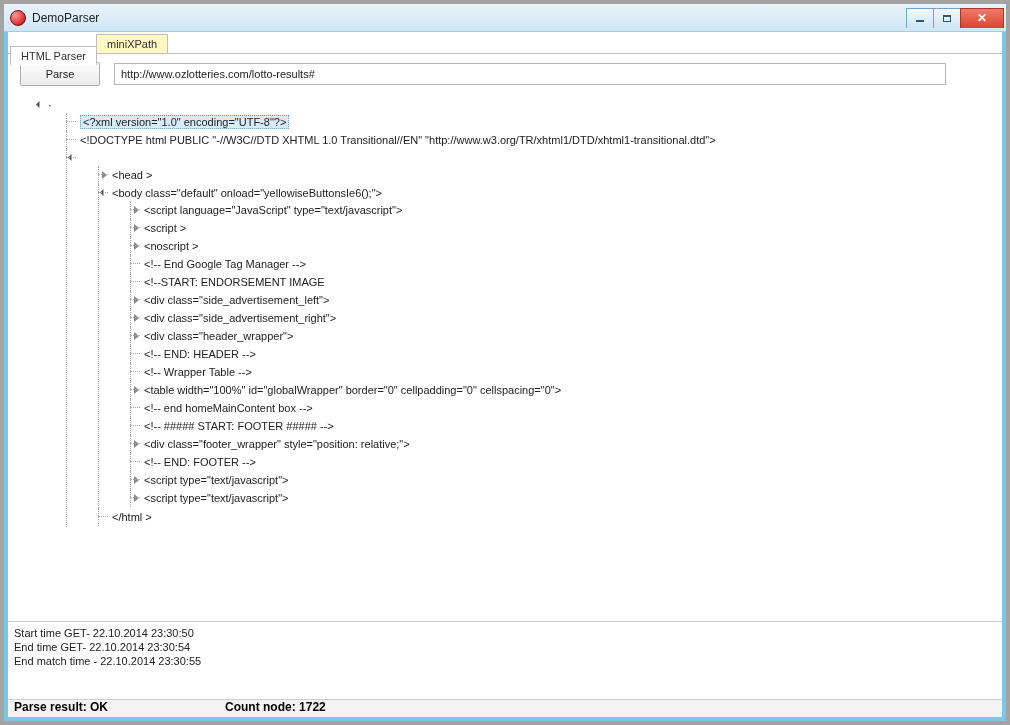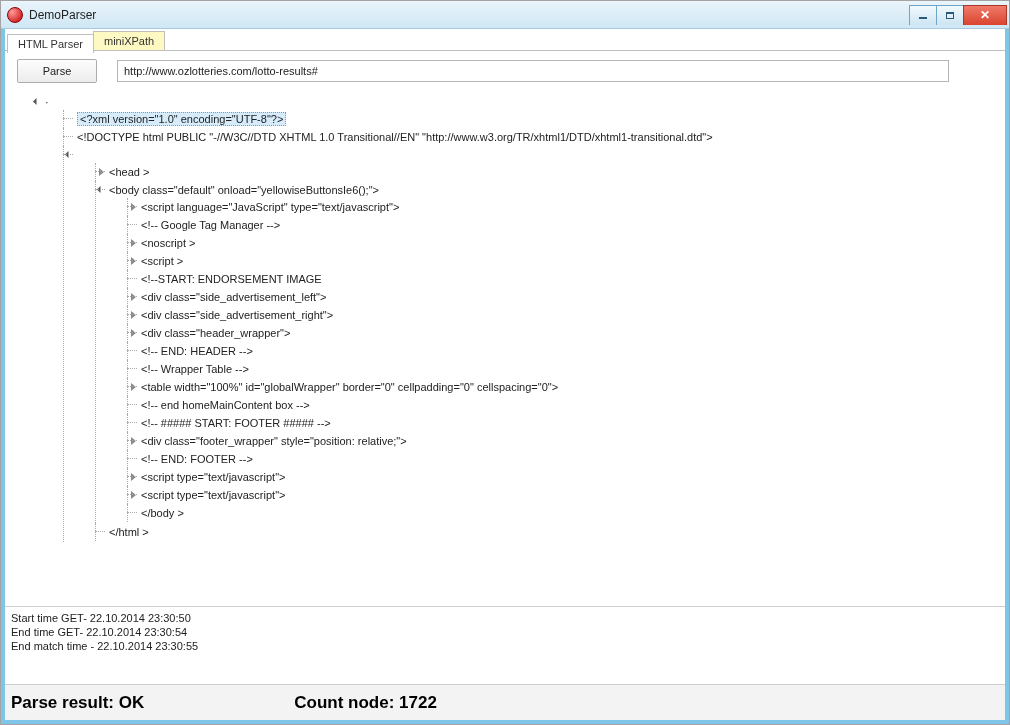--- a/index.html
+++ b/index.html
@@ -1,63 +1,63 @@
 <!DOCTYPE html>
 <html><head>
 <meta charset="utf-8">
 <style>
 * { box-sizing: border-box; margin: 0; padding: 0; }
 body { font-family: Tahoma, "Segoe UI", Arial, sans-serif; font-size: 11px; background: #fff; overflow: hidden; }
 
 
-.window { width: 1010px; height: 725px; border: 1px solid #a3a3a3; background: #fff; display: flex; flex-direction: column; }
+.window { width: 1010px; height: 725px; border: 4px solid #a3a3a3; background: #fff; display: flex; flex-direction: column; }
 .titlebar { height: 28px; background: linear-gradient(to bottom, #eaf4fb 0%, #cfe7f5 100%); border-bottom: 1px solid #a8cbe0; display: flex; align-items: center; padding: 0 0 0 6px; }
 .titlebar .appicon { width: 16px; height: 16px; border-radius: 50%; background: radial-gradient(circle at 30% 30%, #ff9a9a, #c40000); border: 1px solid #8a0000; margin-right: 6px; flex: 0 0 auto; }
 .titlebar .title { flex: 1 1 auto; font-size: 12px; color: #222; }
 .winbtns { display: flex; height: 20px; margin-right: 2px; }
 .winbtn { width: 28px; height: 20px; border: 1px solid #6fa6c7; border-bottom: none; background: linear-gradient(to bottom, #f2f9fd, #cde5f3); display: flex; align-items: center; justify-content: center; margin-left: -1px; }
 .winbtn.close { width: 44px; background: linear-gradient(to bottom, #f07a6a, #d9442e); border-color: #a83728; }
 .winbtn span { font-family: Arial, sans-serif; font-size: 11px; color: #2a5a7a; font-weight: bold; line-height: 1; }
 .winbtn .glyph-min { width: 8px; height: 2px; background: #2a5a7a; margin-top: 6px; }
 .winbtn .glyph-max { width: 8px; height: 7px; border: 1px solid #2a5a7a; border-top-width: 2px; }
 .winbtn .glyph-close { color: #fff; font-size: 12px; font-weight: bold; }
 
 
 .client { flex: 1 1 auto; border: 4px solid #7fc5e8; border-top: none; display: flex; flex-direction: column; background: #fff; min-height: 0; }
 
 
 .tabs { height: 22px; display: flex; align-items: flex-end; padding: 2px 0 0 2px; border-bottom: 1px solid #bfbfbf; background: #fff; }
 .tab { padding: 3px 10px 3px 10px; border: 1px solid #bfbfbf; border-bottom: none; background: #fef9c3; margin-right: -1px; font-size: 11px; color: #333; position: relative; }
-.tab.active { background: #fff; top: 3px; }
+.tab.active { background: #fff; top: 12px; }
 
 
-.toolbar { display: flex; align-items: center; padding: 8px 8px 6px 12px; gap: 20px; justify-content: flex-end; }
+.toolbar { display: flex; align-items: center; padding: 8px 8px 6px 12px; gap: 14px; justify-content: flex-end; }
 .btn { min-width: 80px; height: 24px; border: 1px solid #adadad; background: linear-gradient(to bottom, #fdfdfd, #ececec); border-radius: 2px; font-size: 11px; color: #222; display: flex; align-items: center; justify-content: center; }
 .urlbox { flex: 1 1 auto; height: 22px; border: 1px solid #b5b5b5; background: #fff; padding: 0 6px; font-size: 11px; color: #222; display: flex; align-items: center; margin-right: 48px; }
 
 
 .tree-wrap { flex: 1 1 auto; overflow: auto; padding: 4px 8px 4px 8px; }
 .tree ul { list-style: none; padding-left: 18px; position: relative; }
 .tree li { position: relative; padding: 1px 0 1px 14px; line-height: 16px; white-space: nowrap; }
 .tree li::before { content: ""; position: absolute; top: 0; bottom: 0; left: 0; border-left: 1px dotted #a8a8a8; }
 .tree li::after { content: ""; position: absolute; top: 8px; left: 0; width: 10px; border-top: 1px dotted #a8a8a8; }
 .tree > ul > li::before, .tree > ul > li::after { border: none; }
 .expander { display: inline-block; width: 10px; height: 10px; margin-right: 2px; margin-left: -12px; vertical-align: middle; position: relative; }
 .expander.tri-open::before { content: ""; position: absolute; left: 1px; top: 1px; border-left: 5px solid #555; border-top: 5px solid transparent; transform: rotate(45deg); }
 .expander.tri-closed::before { content: ""; position: absolute; left: 2px; top: 0; width: 0; height: 0; border-top: 4px solid transparent; border-bottom: 4px solid transparent; border-left: 5px solid #888; }
 .node-text { color: #222; }
 .node-text.sel { background: #d6ecfb; border: 1px dotted #5aa5db; padding: 0 2px; }
 
 
 .logbox { height: 78px; border-top: 1px solid #cfcfcf; background: #fff; overflow-y: scroll; padding: 4px 6px; font-size: 11px; color: #222; line-height: 14px; margin-top: 40px; }
 
 
-.statusbar { height: 36px; border-top: 1px solid #cfcfcf; background: #f3f3f3; display: flex; align-items: center; font-size: 17px; font-weight: bold; padding: 0 6px; }
+.statusbar { height: 18px; border-top: 1px solid #cfcfcf; background: #f3f3f3; display: flex; align-items: flex-start; font-size: 12px; font-weight: bold; padding: 0 6px; }
 .statusbar .cell { margin-right: 40px; }
-.statusbar .cell.second { margin-left: 110px; }
+.statusbar .cell.second { margin-left: 77px; }
 
 </style>
 </head>
 <body>
 
 <div class="window">
   <div class="titlebar">
     <div class="appicon"></div>
     <div class="title">DemoParser</div>
     <div class="winbtns">
@@ -91,37 +91,36 @@
           <li><span class="expander tri-open"></span><span class="node-text">·</span>
             <ul>
               <li><span class="node-text sel">&lt;?xml version="1.0" encoding="UTF-8"?&gt;</span></li>
               <li><span class="node-text">&lt;!DOCTYPE html PUBLIC "-//W3C//DTD XHTML 1.0 Transitional//EN" "http://www.w3.org/TR/xhtml1/DTD/xhtml1-transitional.dtd"&gt;</span></li>
               <li><span class="expander tri-open"></span>
                 <ul>
                   <li><span class="expander tri-closed"></span><span class="node-text">&lt;head &gt;</span></li>
                   <li><span class="expander tri-open"></span><span class="node-text">&lt;body class="default"  onload="yellowiseButtonsIe6();"&gt;</span>
                     <ul>
                       <li><span class="expander tri-closed"></span><span class="node-text">&lt;script language="JavaScript" type="text/javascript"&gt;</span></li>
-                      <li><span class="node-text">&lt;!-- Google Tag Manager --&gt;</span></li>
+                      <li><span class="expander tri-closed"></span><span class="node-text">&lt;script &gt;</span></li>
                       <li><span class="expander tri-closed"></span><span class="node-text">&lt;noscript &gt;</span></li>
-                      <li><span class="expander tri-closed"></span><span class="node-text">&lt;script &gt;</span></li>
+                      <li><span class="node-text">&lt;!-- End Google Tag Manager --&gt;</span></li>
                       <li><span class="node-text">&lt;!--START: ENDORSEMENT IMAGE</span></li>
                       <li><span class="expander tri-closed"></span><span class="node-text">&lt;div class="side_advertisement_left"&gt;</span></li>
                       <li><span class="expander tri-closed"></span><span class="node-text">&lt;div class="side_advertisement_right"&gt;</span></li>
                       <li><span class="expander tri-closed"></span><span class="node-text">&lt;div class="header_wrapper"&gt;</span></li>
                       <li><span class="node-text">&lt;!-- END: HEADER --&gt;</span></li>
                       <li><span class="node-text">&lt;!-- Wrapper Table --&gt;</span></li>
                       <li><span class="expander tri-closed"></span><span class="node-text">&lt;table width="100%" id="globalWrapper" border="0" cellpadding="0" cellspacing="0"&gt;</span></li>
                       <li><span class="node-text">&lt;!-- end homeMainContent box --&gt;</span></li>
                       <li><span class="node-text">&lt;!--  ##### START: FOOTER ##### --&gt;</span></li>
                       <li><span class="expander tri-closed"></span><span class="node-text">&lt;div class="footer_wrapper" style="position: relative;"&gt;</span></li>
                       <li><span class="node-text">&lt;!-- END: FOOTER --&gt;</span></li>
                       <li><span class="expander tri-closed"></span><span class="node-text">&lt;script type="text/javascript"&gt;</span></li>
                       <li><span class="expander tri-closed"></span><span class="node-text">&lt;script type="text/javascript"&gt;</span></li>
-                      <li><span class="node-text">&lt;/body &gt;</span></li>
                     </ul>
                   </li>
                   <li><span class="node-text">&lt;/html &gt;</span></li>
                 </ul>
               </li>
             </ul>
           </li>
         </ul>
       </div>
     </div>

